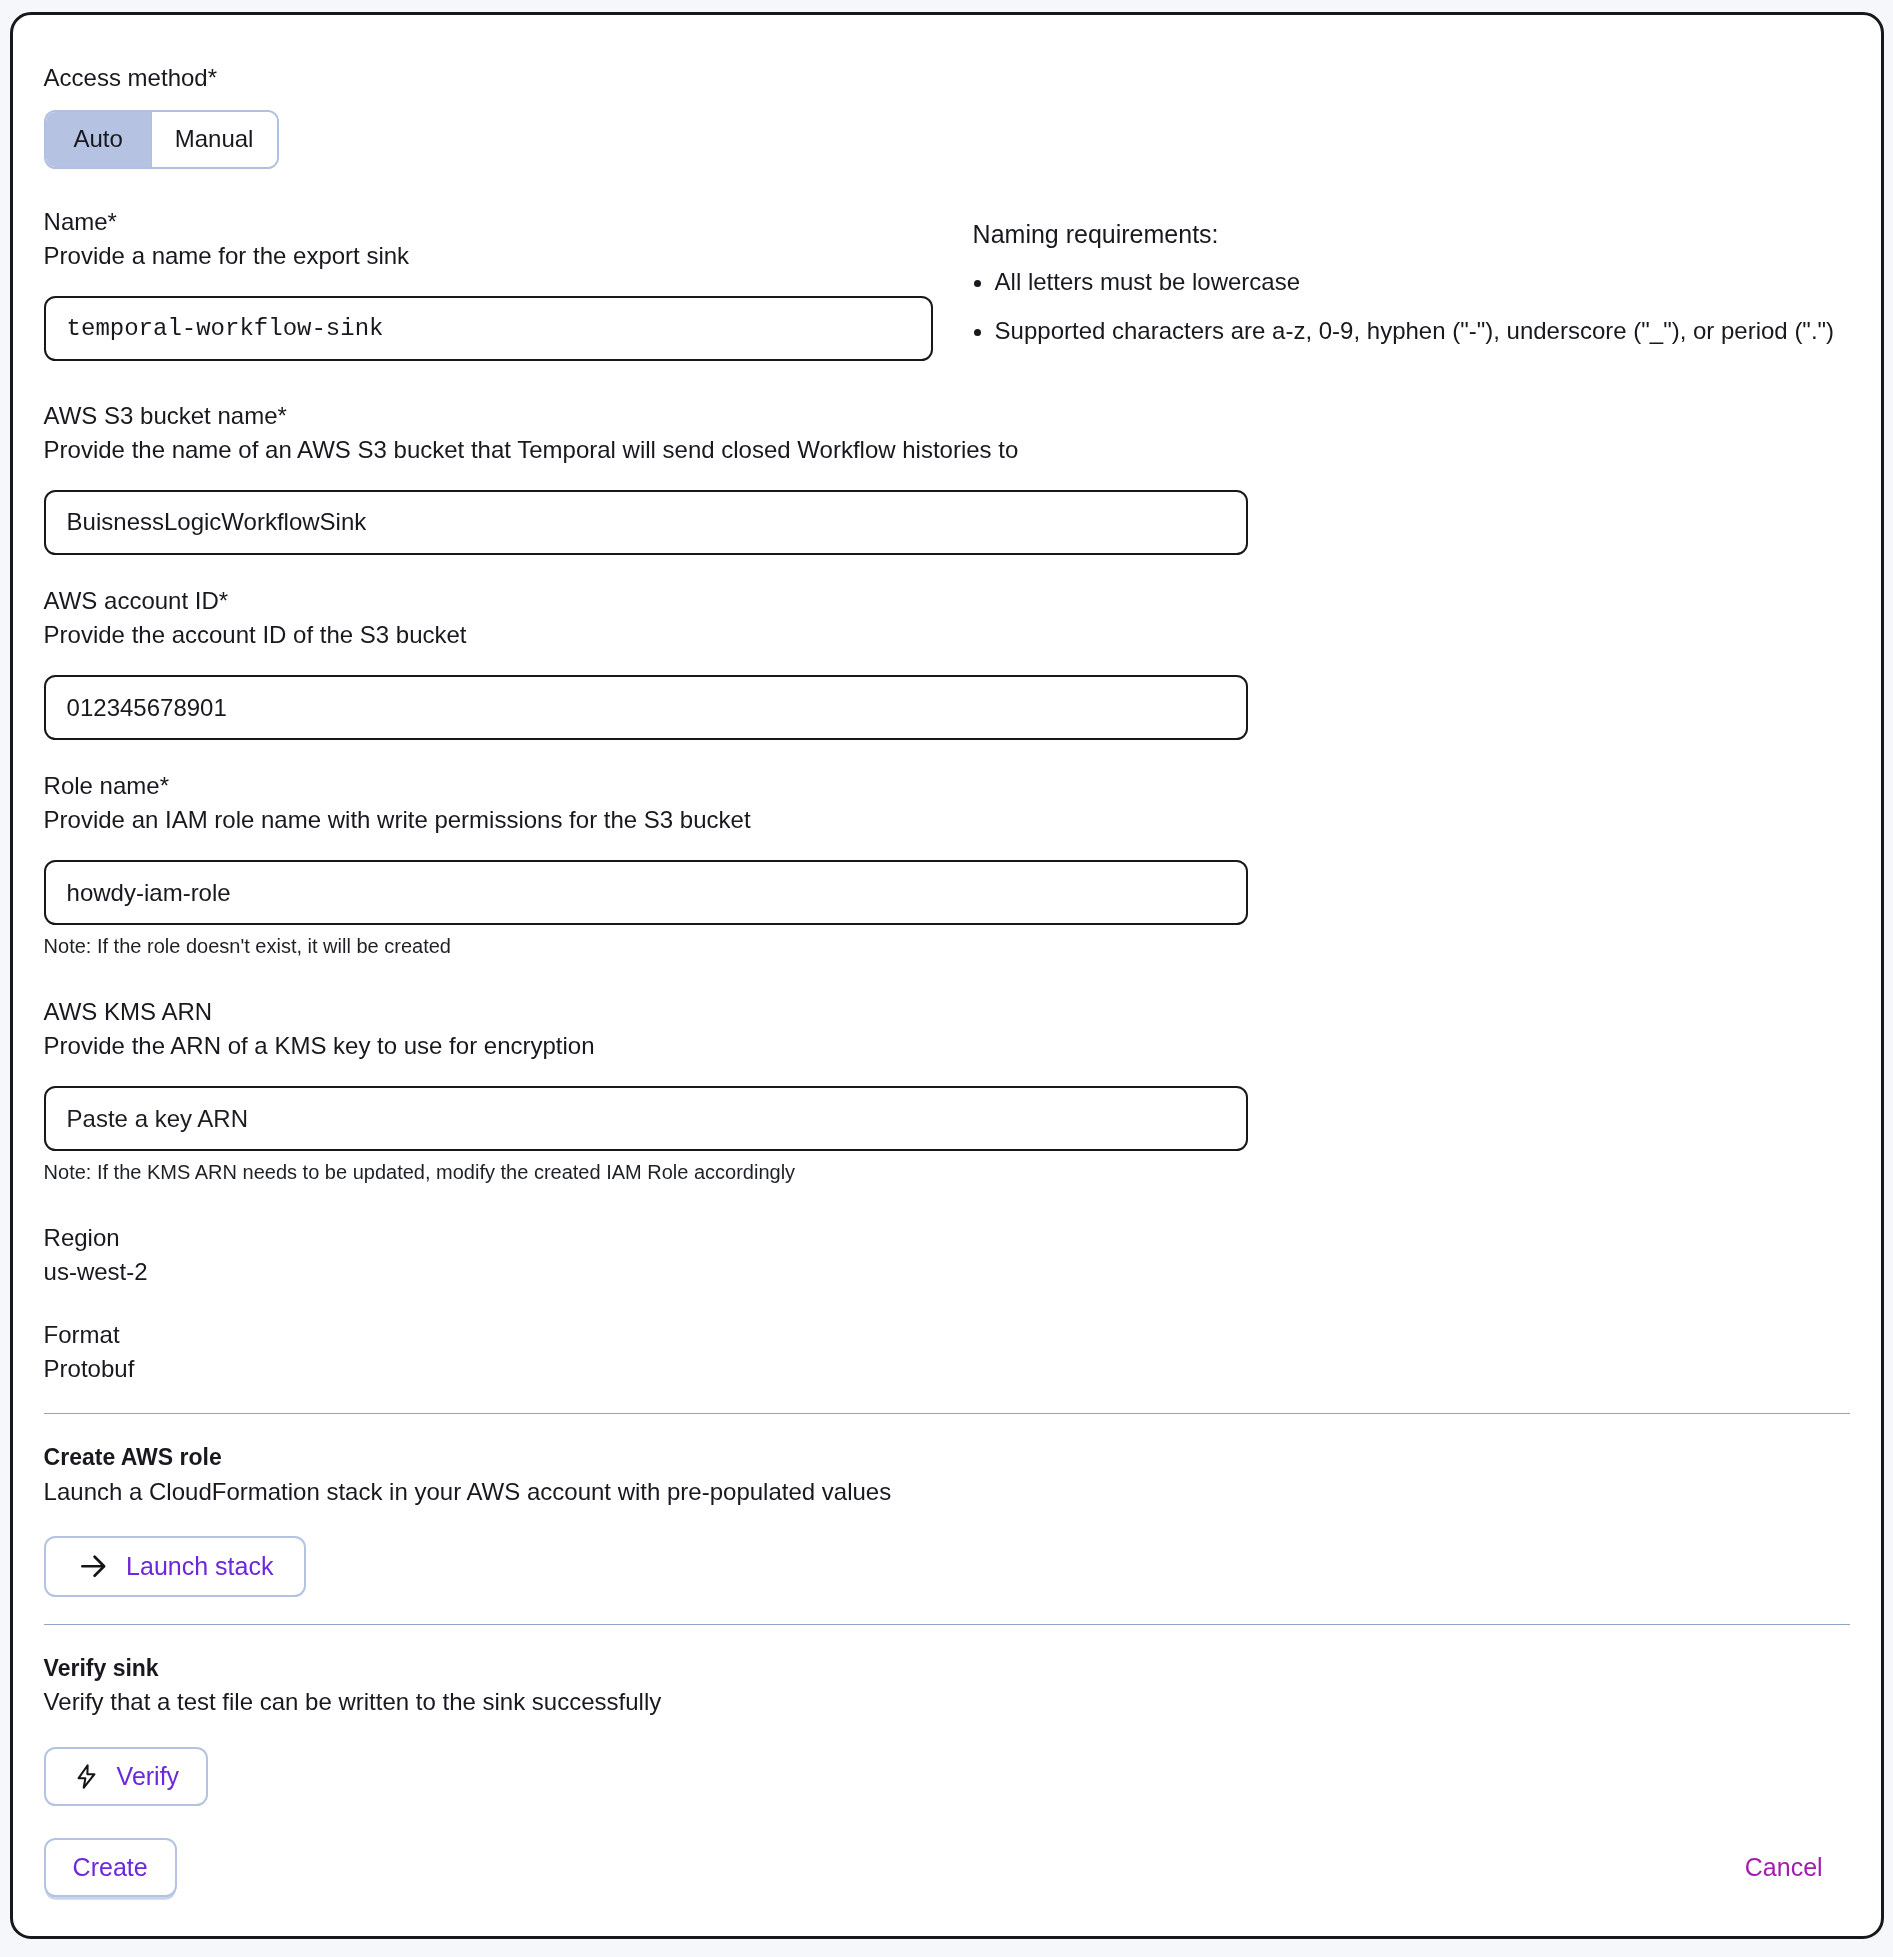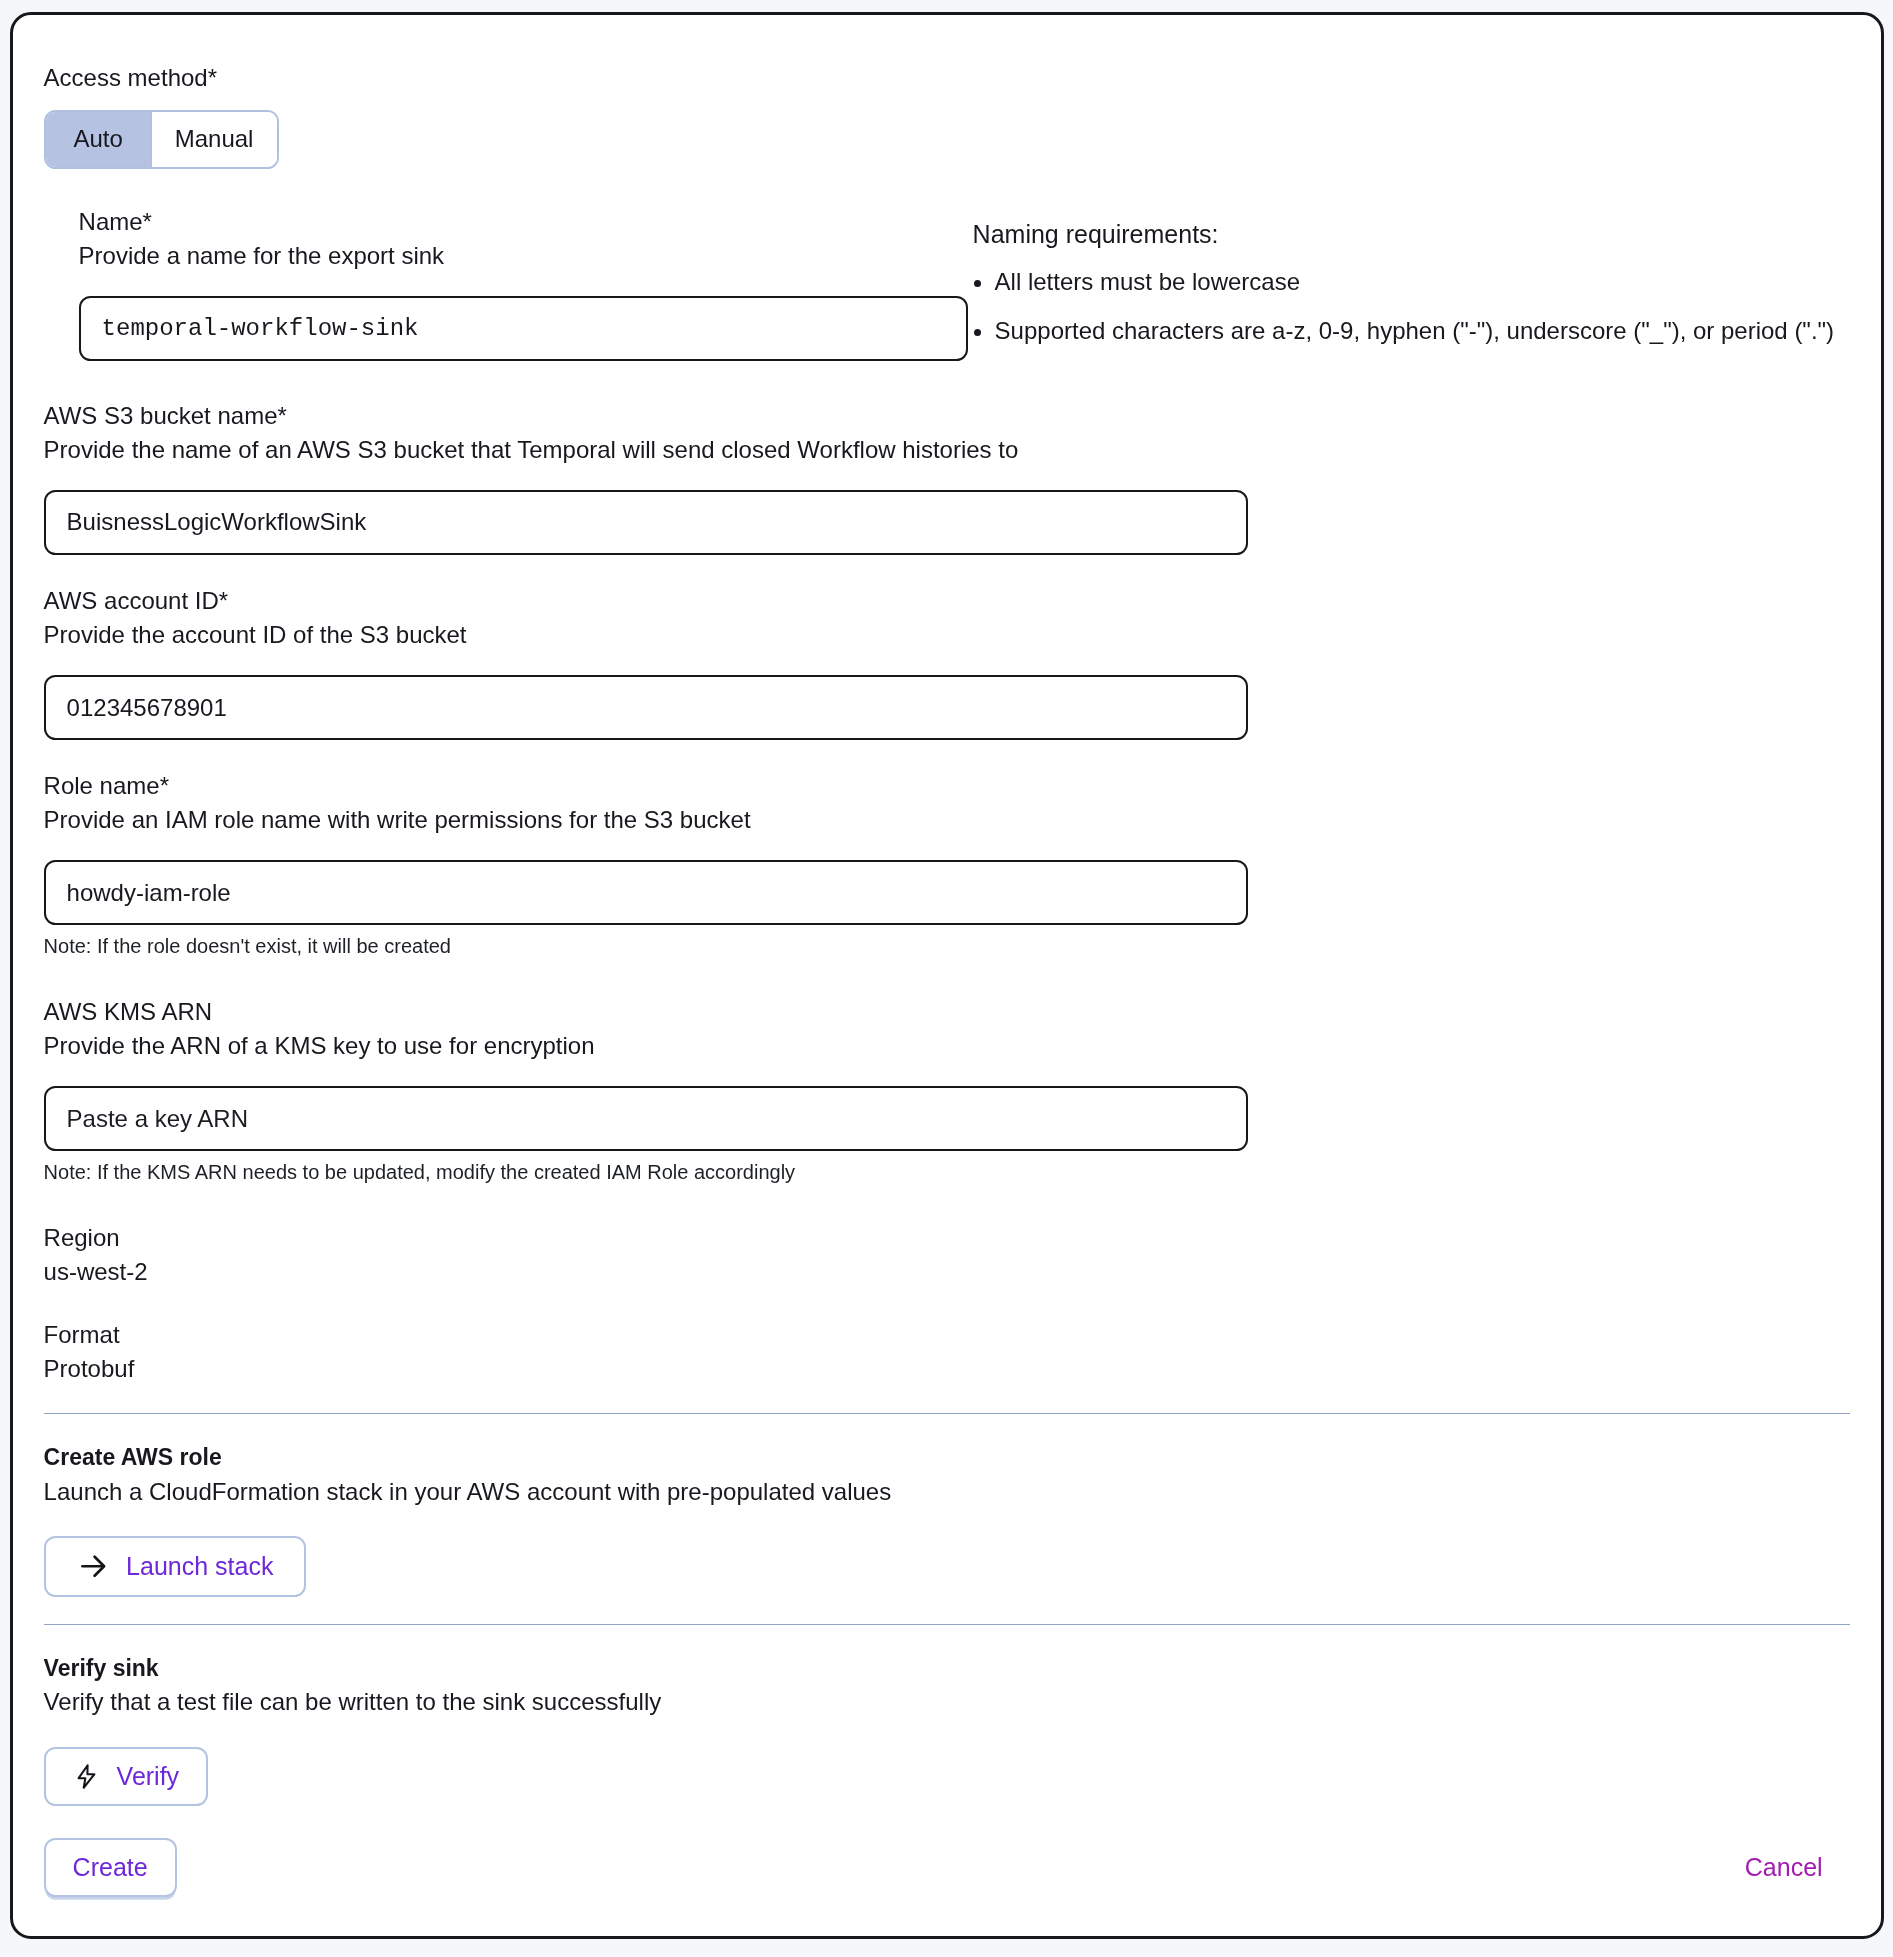--- a/index.html
+++ b/index.html
@@ -34,21 +34,21 @@
   .toggle{
     display:inline-flex;align-self:flex-start;border:2.9px solid #b2c0e0;border-radius:11.5px;
     overflow:hidden;margin:13.4px 0 38px;background:#fff;
   }
   .seg{display:flex;align-items:center;justify-content:center;height:55px;font-size:24px;cursor:pointer;background:#fff;}
   .seg-auto{width:105px;background:#b5c2e1;}
   .seg-manual{width:125px;border-left:1.9px solid #b2c0e0;text-align:center;}
 
   .name-row{display:flex;align-items:flex-start;margin-bottom:38px;}
   .name-col{width:889px;flex:0 0 auto;}
-  .name-col .field{margin-bottom:0;margin-left:35px;}
+  .name-col .field{margin-bottom:0;}
   .req-col{margin-left:28px;flex:1 1 auto;min-width:0;}
   .req-title{font-size:25px;line-height:1.26;margin:12px;}
   .req-list{margin:13.4px 0 0;padding-left:34px;font-size:24px;line-height:1.5;}
   .req-list li{margin-bottom:13.4px;}
 
   .kv-label{font-size:24px;line-height:1.26;margin:0 0 3.8px;}
   .kv-value{font-size:24px;line-height:1.26;}
   .kv-region{margin-bottom:32.5px;}
   .kv-format{margin-bottom:0;}
 

